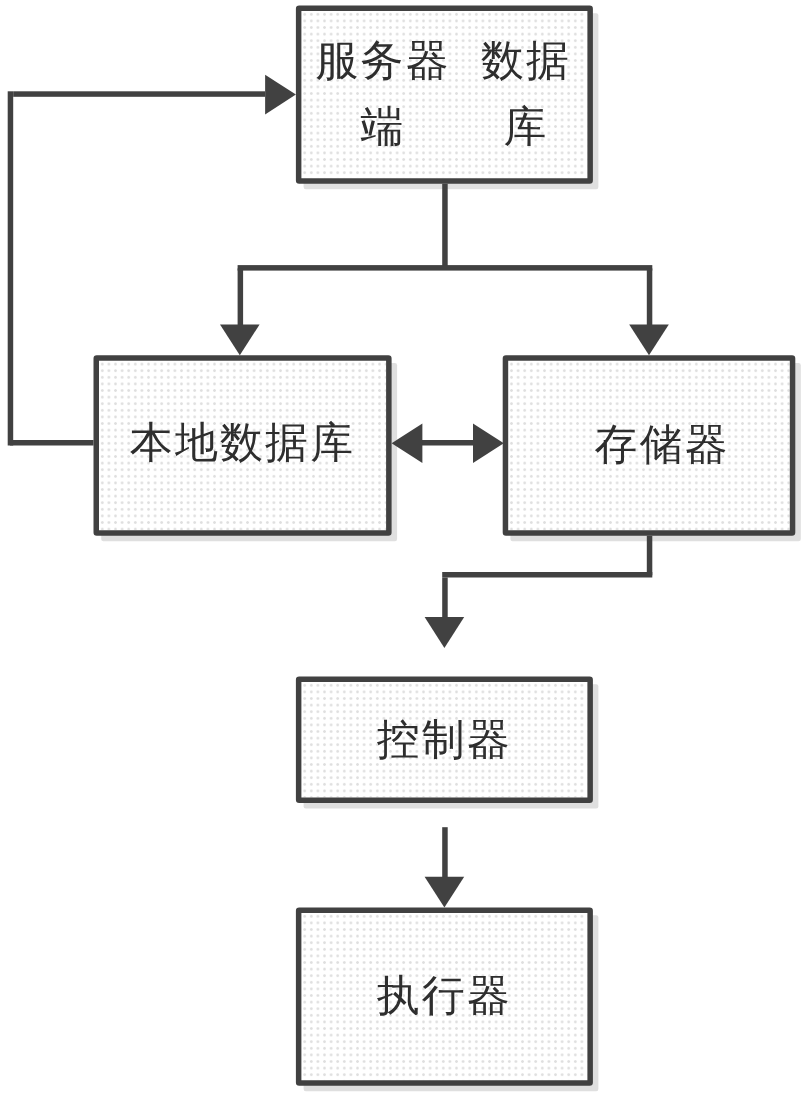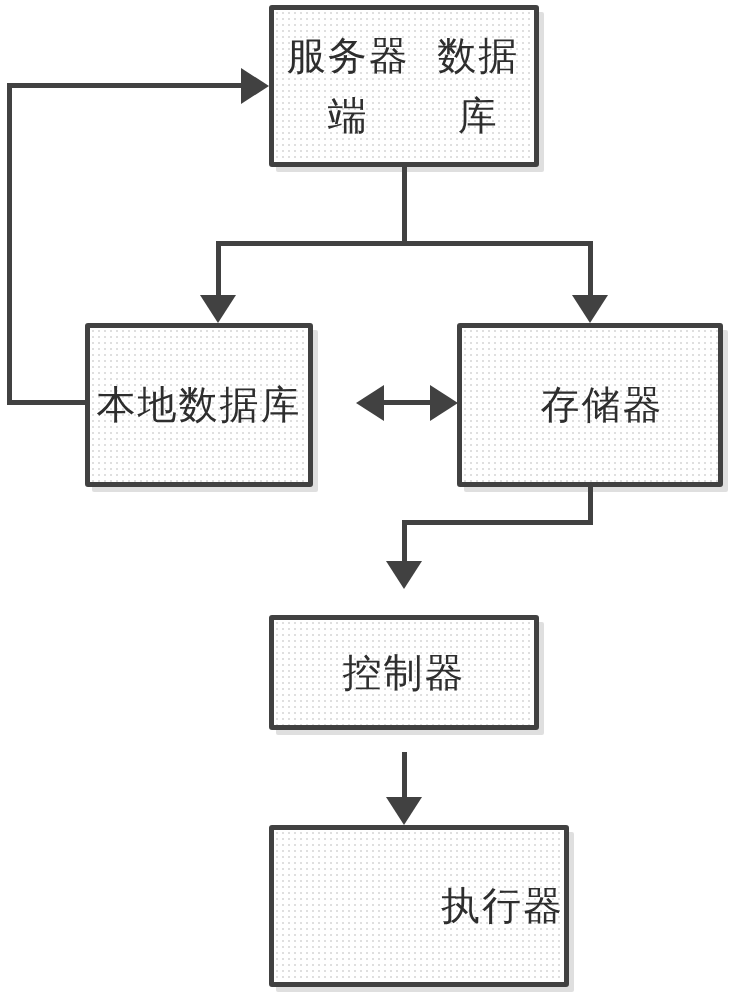--- a/index.html
+++ b/index.html
@@ -36,24 +36,24 @@
     line-height:60px;
   }
   .seg{position:absolute;background:var(--line);}
   .arrow{position:absolute;width:0;height:0;}
   .arrow.down{border-left:18px solid transparent;border-right:18px solid transparent;border-top:28px solid var(--line);}
   .arrow.right{border-top:18px solid transparent;border-bottom:18px solid transparent;border-left:28px solid var(--line);}
   .arrow.left{border-top:18px solid transparent;border-bottom:18px solid transparent;border-right:28px solid var(--line);}
 
   
   #node-server-db {left:269px;top:5px;  width:270px;height:162px;}
-  #node-local-db  {left:85px; top:323px;width:228px;height:164px;}
+  #node-local-db  {left:85px; top:323px;width:271px;height:164px;font-family:Liberation Mono, monospace;}
   #node-storage   {left:457px;top:323px;width:266px;height:164px;padding-left:24px;}
   #node-controller{left:269px;top:575px;width:270px;height:115px;margin-top:40px;}
-  #node-actuator  {left:269px;top:825px;width:300px;height:162px;justify-content:flex-end;}
+  #node-actuator  {left:269px;top:825px;width:270px;height:162px;}
 
   
   #seg-server-stem      {left:402px;top:167px;width:5px;  height:77px;}
   #seg-split-horizontal {left:216px;top:241px;width:377px;height:5px;}
   #seg-split-left-drop  {left:216px;top:244px;width:5px;  height:52px;}
   #arrow-split-left     {left:200px;top:295px;}
   #seg-split-right-drop {left:588px;top:244px;width:5px;  height:52px;}
   #arrow-split-right    {left:572px;top:295px;}
 
   #seg-loop-bottom      {left:9px;  top:400px;width:76px; height:5px;}

